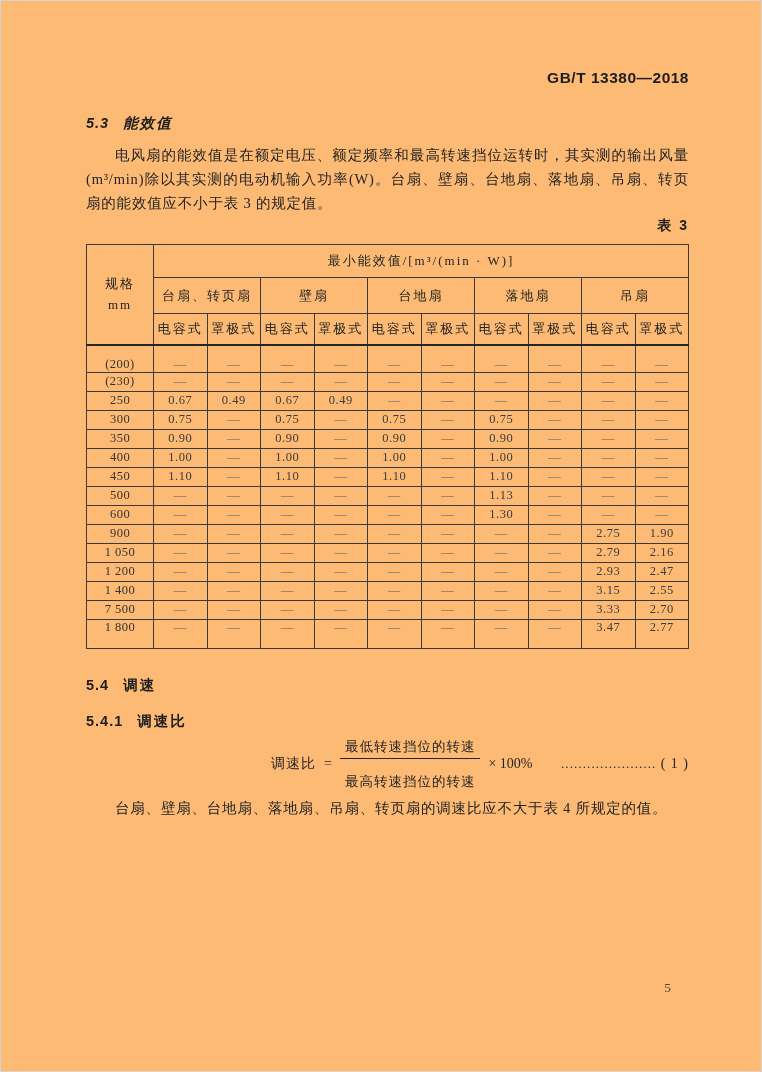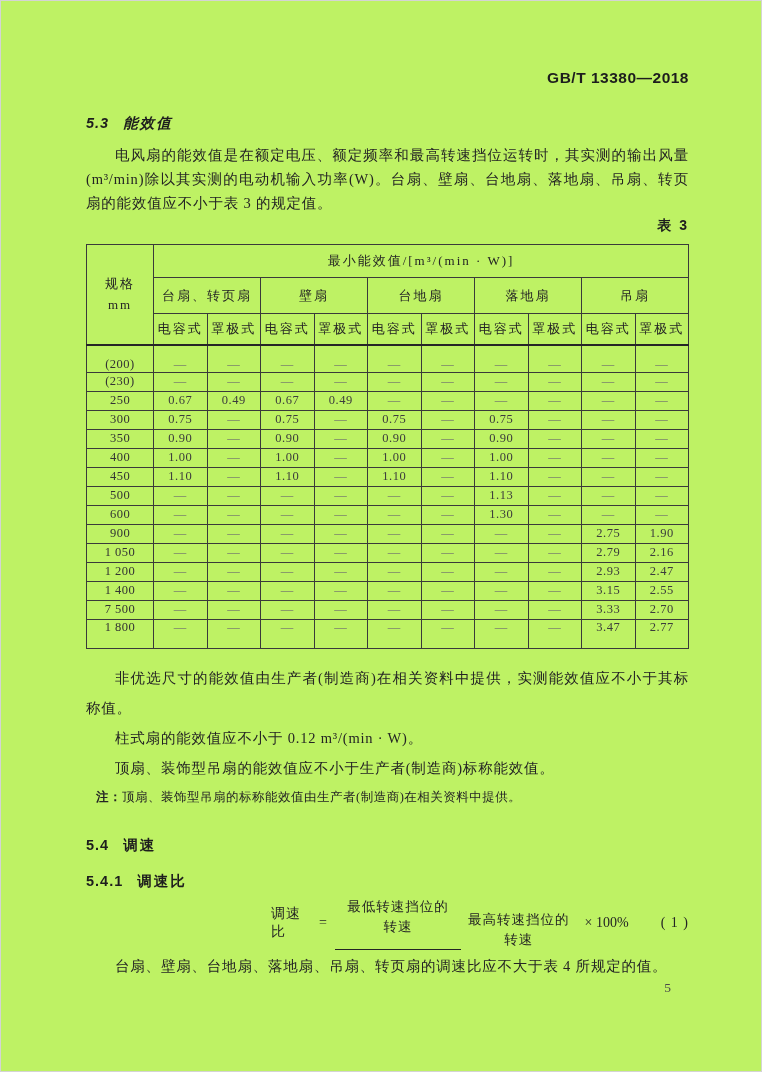--- a/index.html
+++ b/index.html
@@ -1,21 +1,21 @@
 <!DOCTYPE html>
 <html><head>
 <meta charset="utf-8">
 <style>
   * { box-sizing: border-box; }
   html, body { margin: 0; padding: 0; background: #e8e8e8; }
   .page {
     width: 762px;
     height: 1072px;
     margin: 0 auto;
-    background: #bef264;
+    background: #fdba74;
     position: relative;
     border: 1px solid #d4d4d4;
     font-family: "Liberation Serif", "DejaVu Serif", serif;
     color: #262626;
     padding: 68px 72px 0 85px;
     overflow: hidden;
   }
   
   .doc-header {
     text-align: right;
@@ -115,21 +115,21 @@
     align-items: center;
     margin: 6px 0 4px 0;
     font-size: 14px;
     color: #242424;
   }
   .formula-row .lead-space { width: 185px; flex: none; }
   .formula-lhs { letter-spacing: 1px; }
   .formula-eq { margin: 0 8px; }
   .frac {
     display: inline-flex;
-    flex-direction: row;
+    flex-direction: column;
     text-align: center;
     font-size: 13.5px;
     line-height: 20px;
     letter-spacing: 1px;
   }
   .frac .num { border-bottom: 1.3px solid #242424; padding: 0 5px 1px 5px; }
   .frac .den { padding-top: 1px; margin-top: 12px; }
   .formula-mult { margin-left: 8px; white-space: nowrap; }
   .formula-dots {
     flex: 1;
@@ -399,28 +399,20 @@
           <td class="dash">—</td>
           <td class="dash">—</td>
           <td class="dash">—</td>
           <td class="dash">—</td>
           <td>3.47</td>
           <td>2.77</td>
         </tr>
       </tbody>
   </table>
 
-  <div class="after-table">
-    <p class="body-para indent" style="margin-top:0; line-height:30px;">非优选尺寸的能效值由生产者(制造商)在相关资料中提供，实测能效值应不小于其标称值。</p>
-    <p class="body-para indent" style="margin-top:0; line-height:30px;">柱式扇的能效值应不小于 0.12 m³/(min · W)。</p>
-    <p class="body-para indent" style="margin-top:0; line-height:30px;">顶扇、装饰型吊扇的能效值应不小于生产者(制造商)标称能效值。</p>
-    <p class="body-para note-line">
-      <span class="note-label">注：</span><span>顶扇、装饰型吊扇的标称能效值由生产者(制造商)在相关资料中提供。</span>
-    </p>
-  </div>
 
   <h2 class="sec-heading mt-54">
     <span class="sec-num">5.4</span><span class="sec-title">调速</span>
   </h2>
 
   <h2 class="sec-heading mt-541">
     <span class="sec-num">5.4.1</span><span class="sec-title">调速比</span>
   </h2>
 
 

